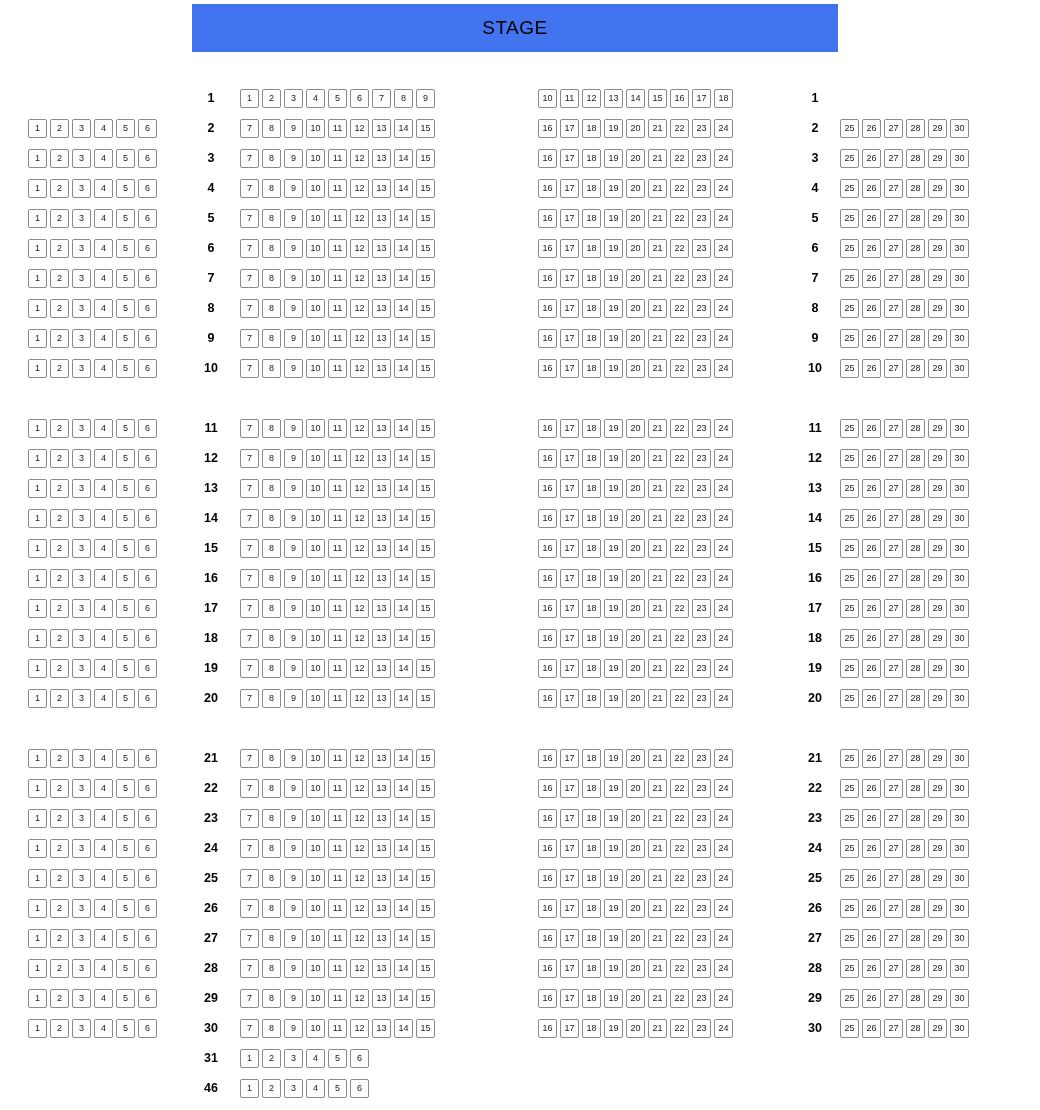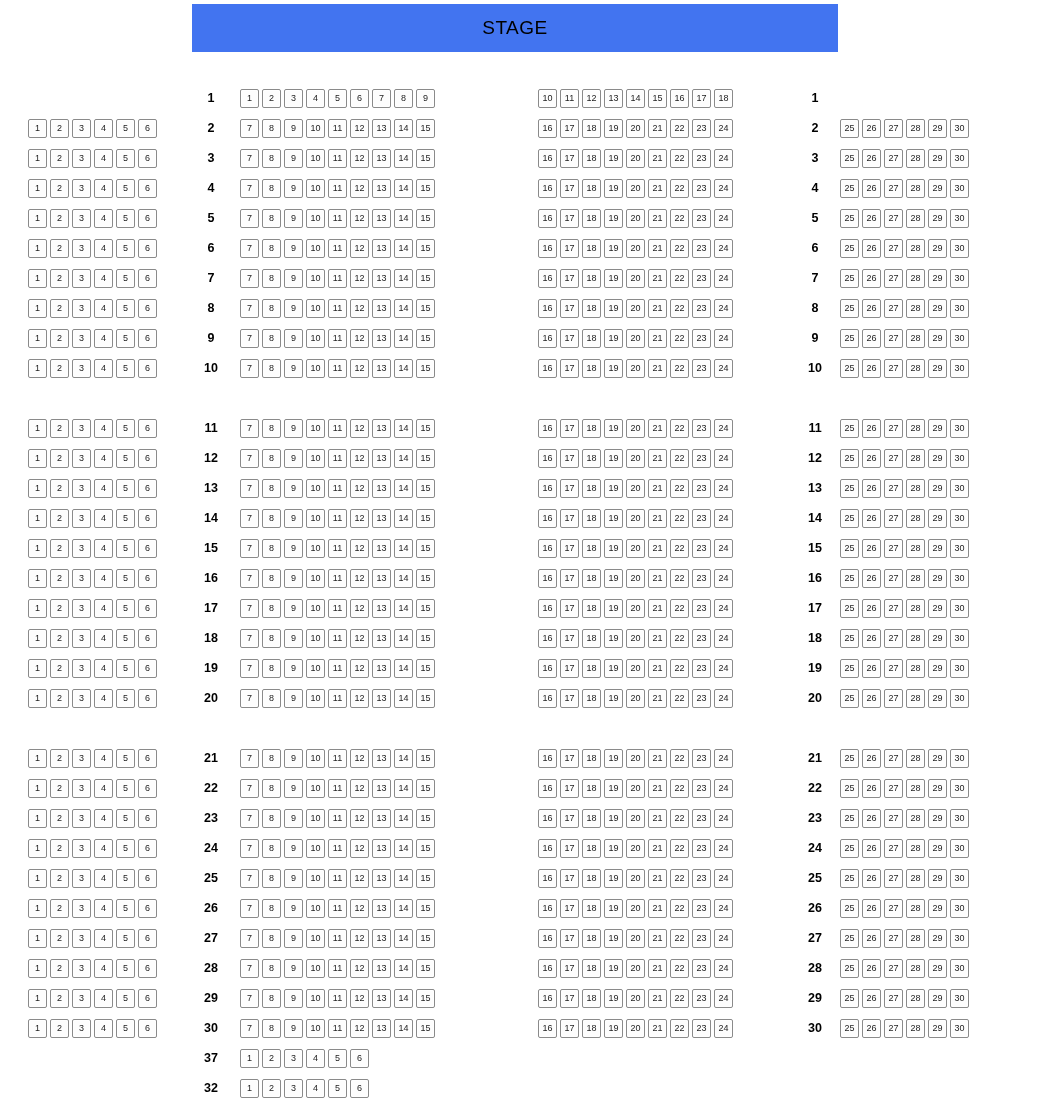--- a/index.html
+++ b/index.html
@@ -106,22 +106,22 @@
       <div class="rowlabel" style="position: absolute; top: 748px; line-height: 20px; width: 30px;">21</div>
       <div class="rowlabel" style="position: absolute; top: 778px; line-height: 20px; width: 30px;">22</div>
       <div class="rowlabel" style="position: absolute; top: 808px; line-height: 20px; width: 30px;">23</div>
       <div class="rowlabel" style="position: absolute; top: 838px; line-height: 20px; width: 30px;">24</div>
       <div class="rowlabel" style="position: absolute; top: 868px; line-height: 20px; width: 30px;">25</div>
       <div class="rowlabel" style="position: absolute; top: 898px; line-height: 20px; width: 30px;">26</div>
       <div class="rowlabel" style="position: absolute; top: 928px; line-height: 20px; width: 30px;">27</div>
       <div class="rowlabel" style="position: absolute; top: 958px; line-height: 20px; width: 30px;">28</div>
       <div class="rowlabel" style="position: absolute; top: 988px; line-height: 20px; width: 30px;">29</div>
       <div class="rowlabel" style="position: absolute; top: 1018px; line-height: 20px; width: 30px;">30</div>
-      <div class="rowlabel" style="position: absolute; top: 1048px; line-height: 20px; width: 30px;">37</div>
-      <div class="rowlabel" style="position: absolute; top: 1078px; line-height: 20px; width: 30px;">32</div>
+      <div class="rowlabel" style="position: absolute; top: 1048px; line-height: 20px; width: 30px;">31</div>
+      <div class="rowlabel" style="position: absolute; top: 1078px; line-height: 20px; width: 30px;">46</div>
     </div>
   <div class="block lbl-col-b" id="lblcol-b">
       <div class="rowlabel" style="position: absolute; top: 88px; line-height: 20px; width: 30px;">1</div>
       <div class="rowlabel" style="position: absolute; top: 118px; line-height: 20px; width: 30px;">2</div>
       <div class="rowlabel" style="position: absolute; top: 148px; line-height: 20px; width: 30px;">3</div>
       <div class="rowlabel" style="position: absolute; top: 178px; line-height: 20px; width: 30px;">4</div>
       <div class="rowlabel" style="position: absolute; top: 208px; line-height: 20px; width: 30px;">5</div>
       <div class="rowlabel" style="position: absolute; top: 238px; line-height: 20px; width: 30px;">6</div>
       <div class="rowlabel" style="position: absolute; top: 268px; line-height: 20px; width: 30px;">7</div>
       <div class="rowlabel" style="position: absolute; top: 298px; line-height: 20px; width: 30px;">8</div>

